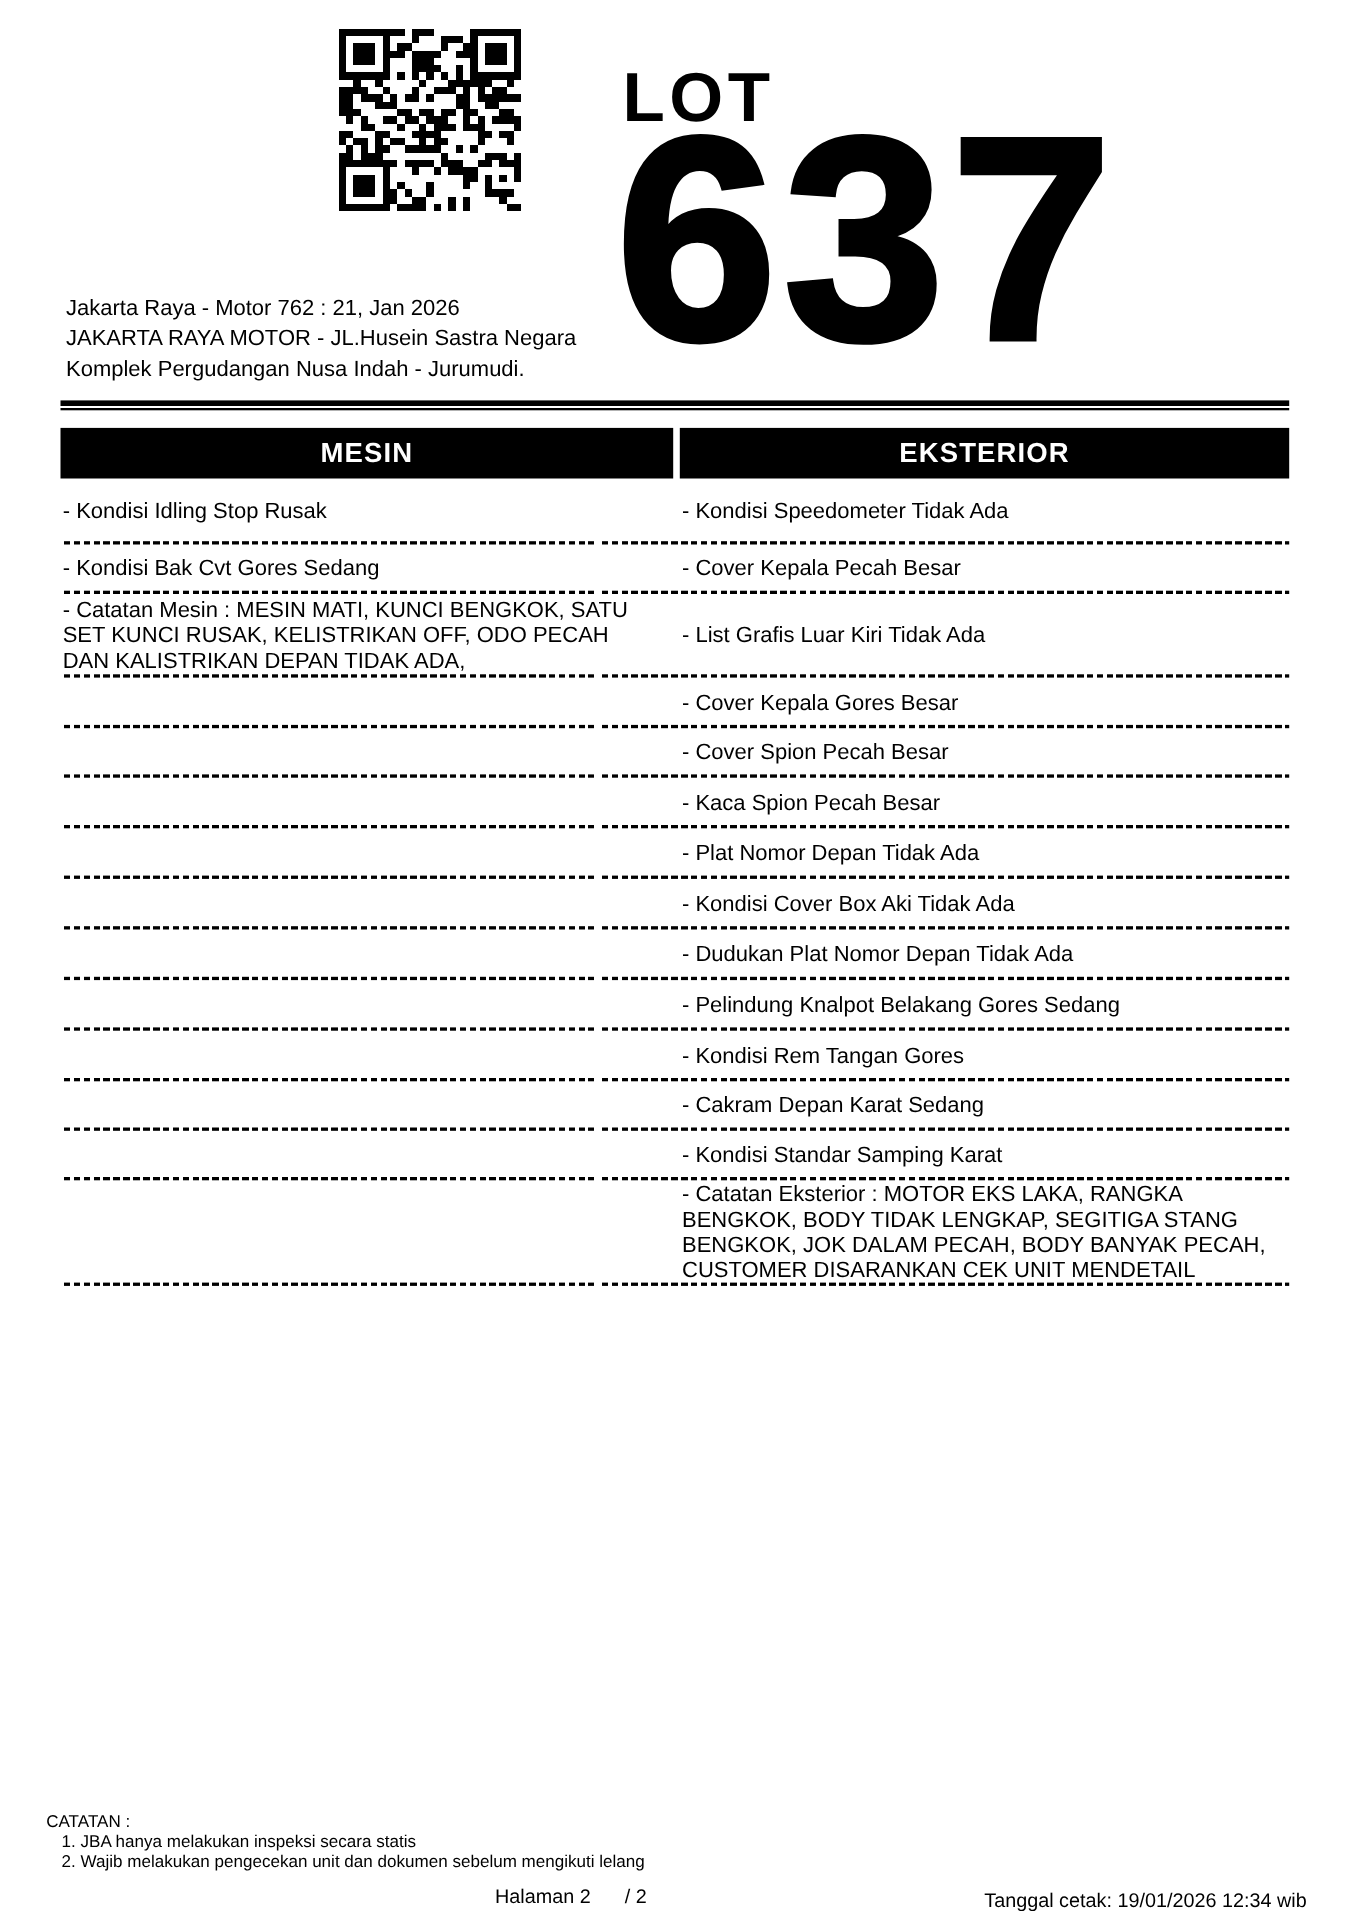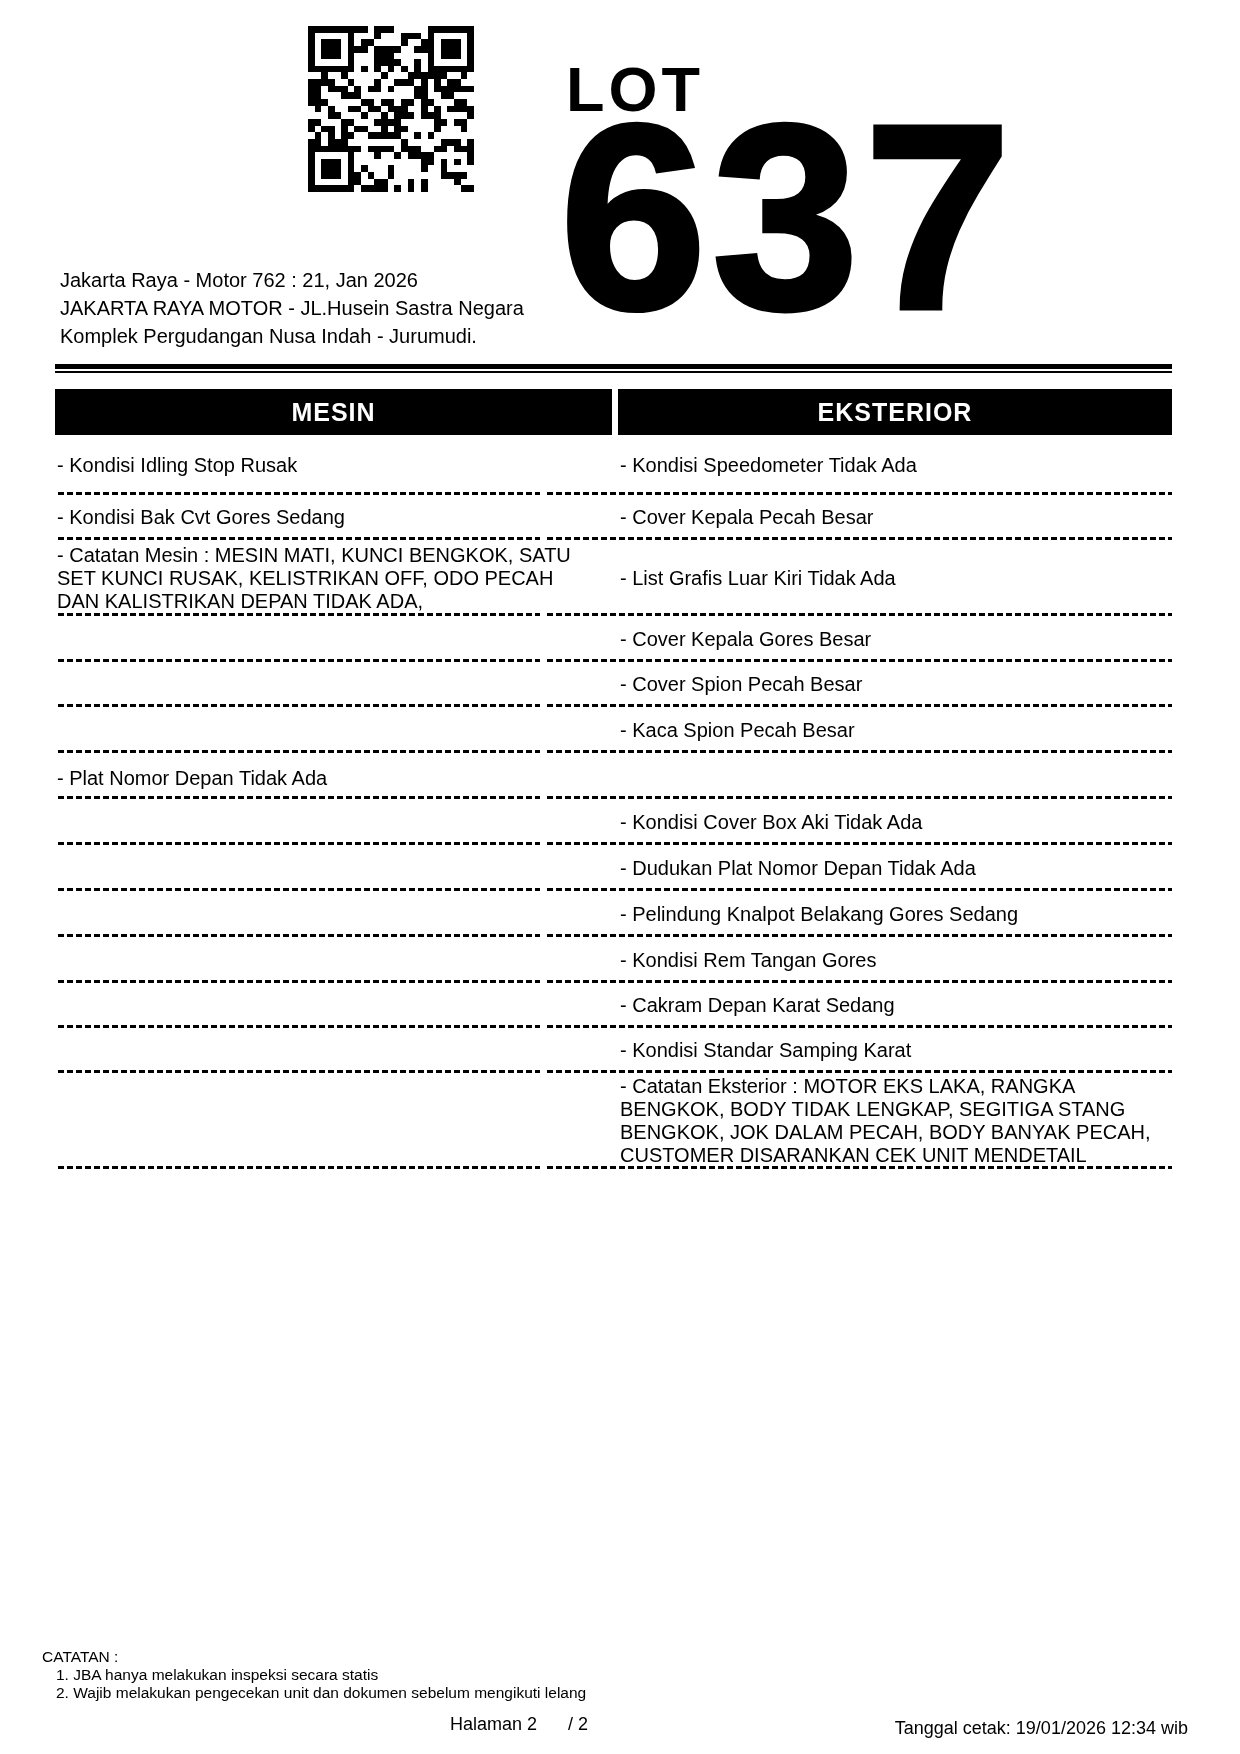--- a/index.html
+++ b/index.html
@@ -427,21 +427,21 @@
           <div class="cell r">- Cover Spion Pecah Besar</div>
           <div class="sep l"></div>
           <div class="sep r"></div>
         </div>
         <div class="row" style="height: 46px;">
           <div class="cell l"></div>
           <div class="cell r">- Kaca Spion Pecah Besar</div>
           <div class="sep l"></div>
           <div class="sep r"></div>
         </div>
-        <div class="row" style="height: 46px; flex-direction: column;">
+        <div class="row" style="height: 46px;">
           <div class="cell l"></div>
           <div class="cell r">- Plat Nomor Depan Tidak Ada</div>
           <div class="sep l"></div>
           <div class="sep r"></div>
         </div>
         <div class="row" style="height: 46px;">
           <div class="cell l"></div>
           <div class="cell r">- Kondisi Cover Box Aki Tidak Ada</div>
           <div class="sep l"></div>
           <div class="sep r"></div>

